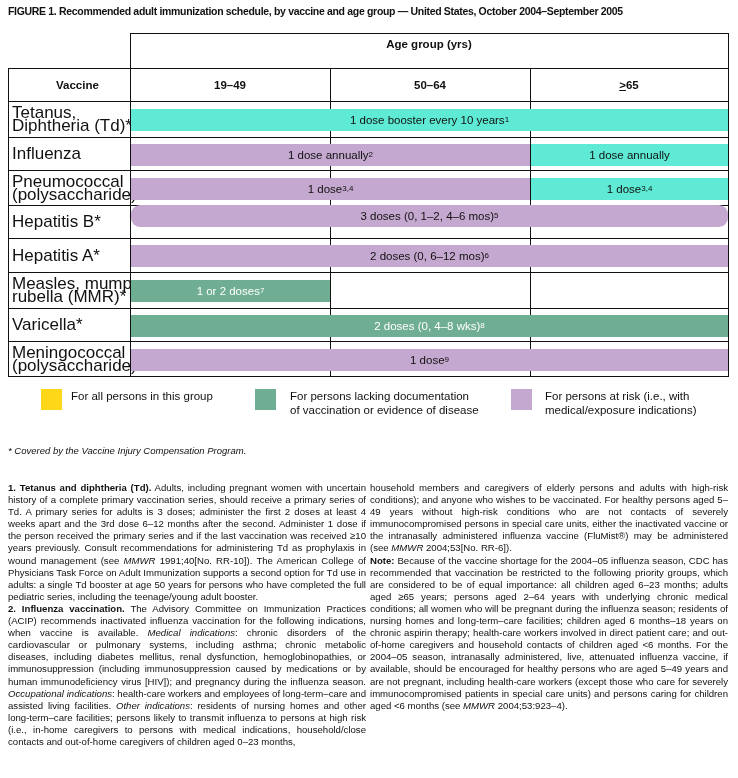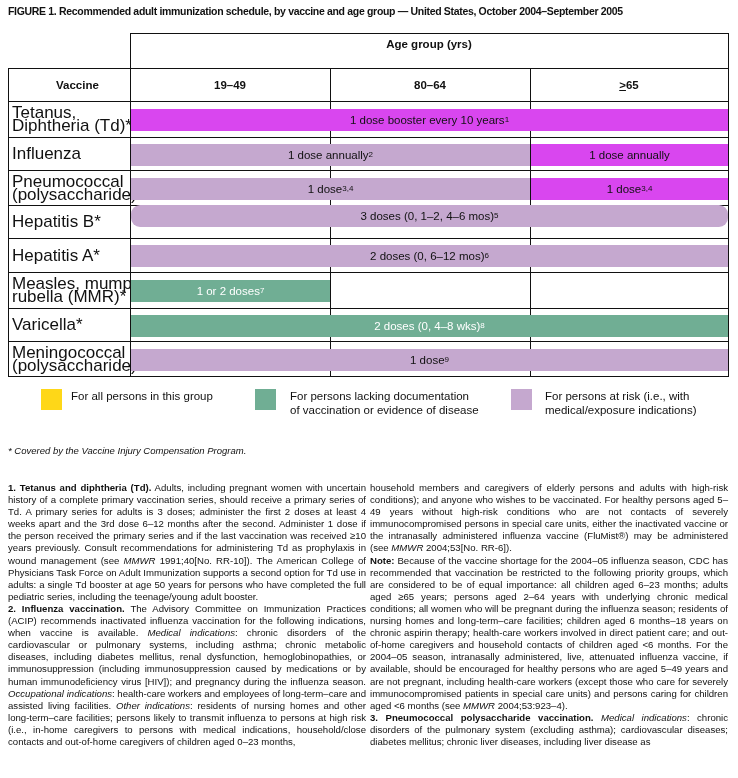--- a/index.html
+++ b/index.html
@@ -4,21 +4,21 @@
 <style>
   html, body { margin:0; padding:0; background:#ffffff; }
   body { width:738px; height:778px; position:relative; overflow:hidden; font-family:"Liberation Sans", sans-serif; color:#111; }
   .title { position:absolute; left:8px; top:5px; font-family:"Liberation Sans", sans-serif; font-weight:bold; font-size:11.3px; letter-spacing:-0.35px; transform:scaleX(0.93); transform-origin:left top; white-space:nowrap; }
   .line { position:absolute; background:#111; }
   .hdr { position:absolute; font-size:11.5px; font-weight:bold; text-align:center; }
   .vname { position:absolute; left:12px; font-size:17px; line-height:13px; }
   .bar { position:absolute; height:22px; display:flex; align-items:center; justify-content:center; font-size:11.5px; color:#111; white-space:nowrap; }
   .bar.white { color:#fff; }
   .bar sup { font-size:8px; vertical-align:super; line-height:0; }
-  .yellow { background:#d946ef; }
+  .yellow { background:#5eead4; }
   .green { background:#70ae94; }
   .purple { background:#c5a8cf; }
   .legend-swatch { position:absolute; width:21px; height:21px; }
   .legend-text { position:absolute; font-size:11.5px; line-height:14px; }
   .footnote { position:absolute; left:8px; top:445px; font-size:9.5px;font-style:italic; }
   .col { position:absolute; top:482px; width:358px; font-family:"Liberation Sans", sans-serif; font-size:9.6px; line-height:12.1px; text-align:justify; }
   .col p { margin:0; }
   .col b { font-weight:bold; }
 </style>
 </head>
@@ -39,21 +39,21 @@
     <div class="line" style="left: 8px; top: 341px; width: 721px; height: 1px;"></div>
     <div class="line" style="left: 8px; top: 376px; width: 721px; height: 1px;"></div>
     <div class="line" style="left: 8px; top: 68px; width: 1px; height: 309px;"></div>
     <div class="line" style="left: 130px; top: 33px; width: 1px; height: 344px;"></div>
     <div class="line" style="left: 330px; top: 68px; width: 1px; height: 309px;"></div>
     <div class="line" style="left: 530px; top: 68px; width: 1px; height: 309px;"></div>
     <div class="line" style="left: 728px; top: 33px; width: 1px; height: 344px;"></div>
     <div class="hdr" style="left: 130px; width: 598px; top: 38px;">Age group (yrs)</div>
     <div class="hdr" style="left: 12px; text-align: left; top: 79px; margin-left: 44px;">Vaccine</div>
     <div class="hdr" style="left: 130px; width: 200px; top: 79px;">19–49</div>
-    <div class="hdr" style="left: 330px; width: 200px; top: 79px;">80–64</div>
+    <div class="hdr" style="left: 330px; width: 200px; top: 79px;">50–64</div>
     <div class="hdr" style="left: 530px; width: 198px; top: 79px;"><span style="text-decoration: underline;">&gt;</span>65</div>
     <div class="vname" style="top: 106px;">Tetanus,<br>Diphtheria (Td)*</div>
     <div class="bar yellow" style="left: 131px; width: 597px; top: 109px;">
       <span>1 dose booster every 10 years</span>
       <sup>1</sup>
     </div>
     <div class="vname" style="top: 147px;">Influenza</div>
     <div class="bar purple" style="left: 131px; width: 399px; top: 143.5px;">
       <span>1 dose annually</span>
       <sup>2</sup>
@@ -108,14 +108,13 @@
 
 <div class="footnote">* Covered by the Vaccine Injury Compensation Program.</div>
 
 <div class="col" id="col-left" style="left:8px;">
     <p><b>1. Tetanus and diphtheria (Td).</b><span> Adults, including pregnant women with uncertain history of a complete primary vaccination series, should receive a primary series of Td. A primary series for adults is 3 doses; administer the first 2 doses at least 4 weeks apart and the 3rd dose 6–12 months after the second. Administer 1 dose if the person received the primary series and if the last vaccination was received ≥10 years previously. Consult recommendations for administering Td as prophylaxis in wound management (see <i>MMWR</i> 1991;40[No. RR-10]). The American College of Physicians Task Force on Adult Immunization supports a second option for Td use in adults: a single Td booster at age 50 years for persons who have completed the full pediatric series, including the teenage/young adult booster.</span></p>
     <p><b>2. Influenza vaccination.</b><span> The Advisory Committee on Immunization Practices (ACIP) recommends inactivated influenza vaccination for the following indications, when vaccine is available. <i>Medical indications</i>: chronic disorders of the cardiovascular or pulmonary systems, including asthma; chronic metabolic diseases, including diabetes mellitus, renal dysfunction, hemoglobinopathies, or immunosuppression (including immunosuppression caused by medications or by human immunodeficiency virus [HIV]); and pregnancy during the influenza season. <i>Occupational indications</i>: health-care workers and employees of long-term–care and assisted living facilities. <i>Other indications</i>: residents of nursing homes and other long-term–care facilities; persons likely to transmit influenza to persons at high risk (i.e., in-home caregivers to persons with medical indications, household/close contacts and out-of-home caregivers of children aged 0–23 months,</span></p>
   </div>
 <div class="col" id="col-right" style="left:370px;">
     <p><span>household members and caregivers of elderly persons and adults with high-risk conditions); and anyone who wishes to be vaccinated. For healthy persons aged 5–49 years without high-risk conditions who are not contacts of severely immunocompromised persons in special care units, either the inactivated vaccine or the intranasally administered influenza vaccine (FluMist®) may be administered (see <i>MMWR</i> 2004;53[No. RR-6]).</span></p>
     <p><b>Note:</b><span> Because of the vaccine shortage for the 2004–05 influenza season, CDC has recommended that vaccination be restricted to the following priority groups, which are considered to be of equal importance: all children aged 6–23 months; adults aged ≥65 years; persons aged 2–64 years with underlying chronic medical conditions; all women who will be pregnant during the influenza season; residents of nursing homes and long-term–care facilities; children aged 6 months–18 years on chronic aspirin therapy; health-care workers involved in direct patient care; and out-of-home caregivers and household contacts of children aged &lt;6 months. For the 2004–05 season, intranasally administered, live, attenuated influenza vaccine, if available, should be encouraged for healthy persons who are aged 5–49 years and are not pregnant, including health-care workers (except those who care for severely immunocompromised patients in special care units) and persons caring for children aged &lt;6 months (see <i>MMWR</i> 2004;53:923–4).</span></p>
-    <p><b>3. Pneumococcal polysaccharide vaccination.</b><span> <i>Medical indications</i>: chronic disorders of the pulmonary system (excluding asthma); cardiovascular diseases; diabetes mellitus; chronic liver diseases, including liver disease as</span></p>
   </div>
 
 </body></html>

